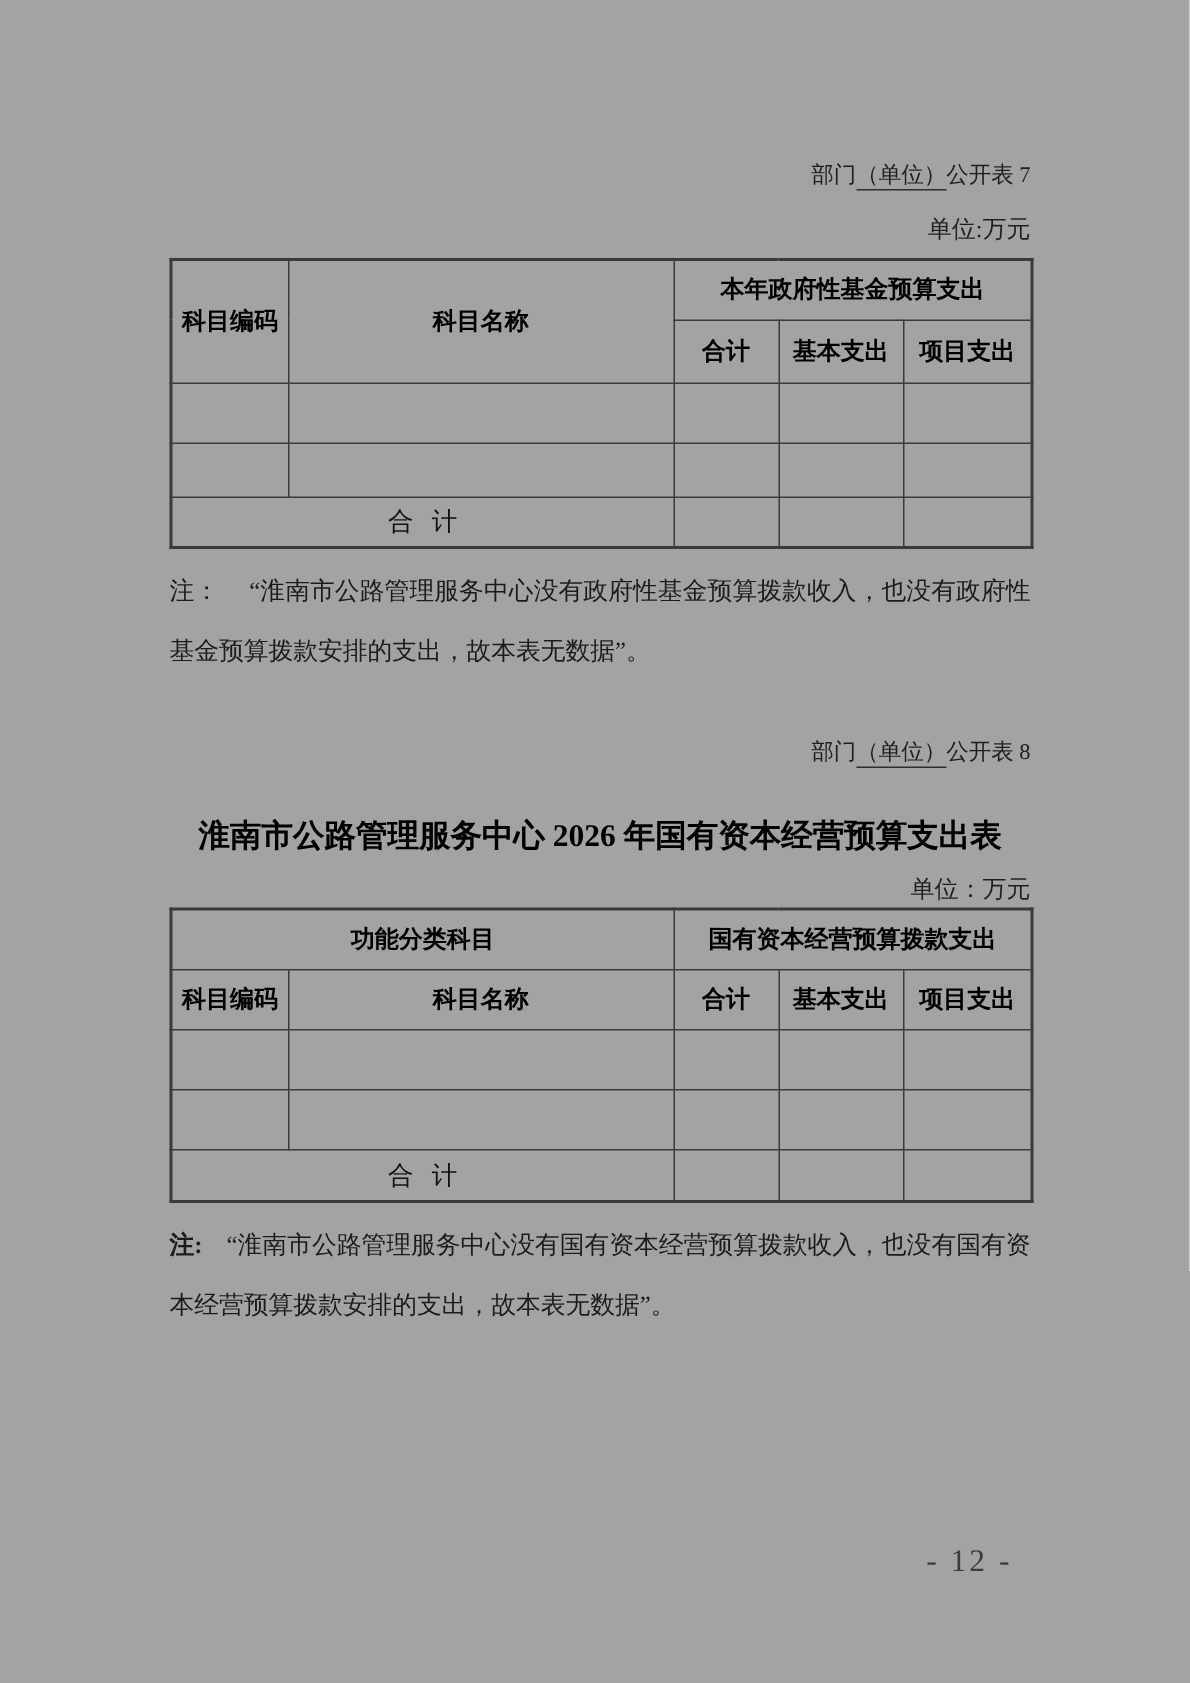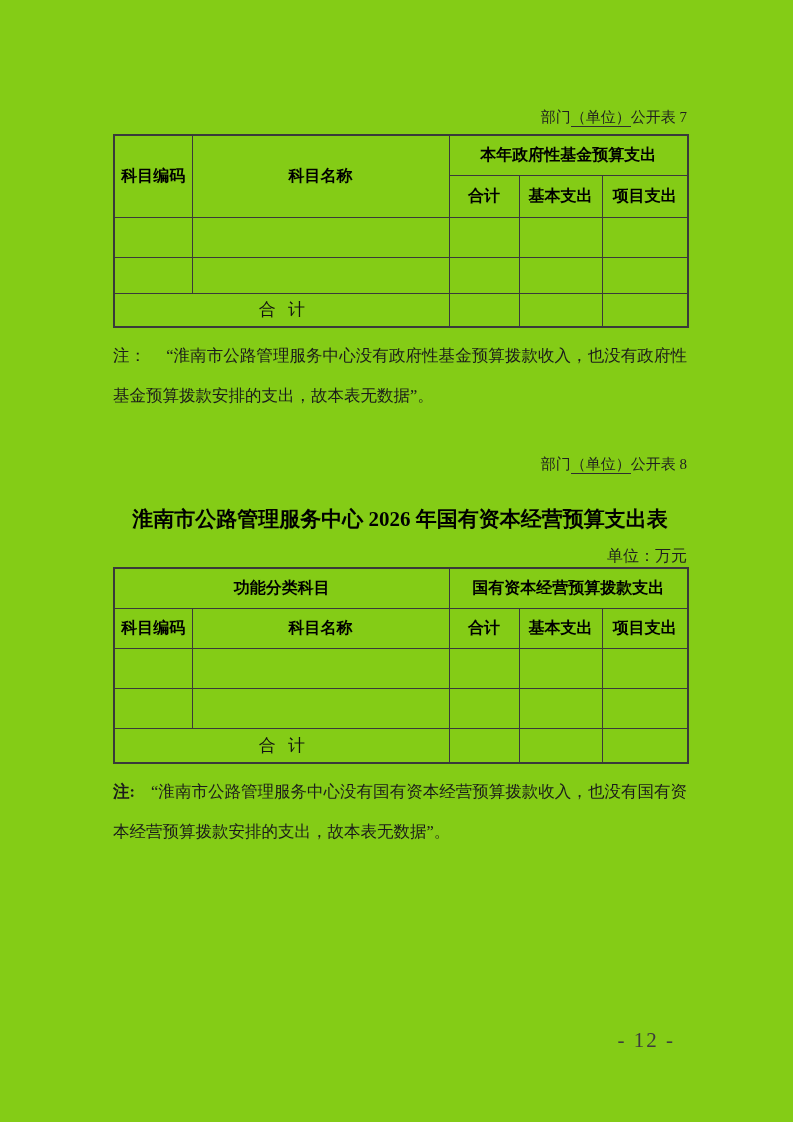--- a/index.html
+++ b/index.html
@@ -4,21 +4,21 @@
 <style>
   * { margin: 0; padding: 0; box-sizing: border-box; }
   html, body { background: #ffffff; }
   body { font-family: "Liberation Serif", "DejaVu Serif", serif; color: #1a1a1a; }
 
   .page {
     position: relative;
     width: 793px;
     height: 1122px;
     margin: 0 auto;
-    background: #84cc16;
+    background: #a3a3a3;
     overflow: hidden;
   }
   .content {
     position: absolute;
     left: 113px;
     top: 0;
     width: 574px;
   }
 
   .corner-label {
@@ -111,20 +111,21 @@
 <body>
 
 <div class="page">
   <div class="content">
 
     <div class="corner-label">
       <span>部门</span><span class="underlined">（单位）</span><span>公开表 7</span>
     </div>
 
 
+    <div class="unit-line">单位:万元</div>
 
     <table class="budget-table">
       <colgroup>
         <col style="width:78px">
           <col style="width:257px">
           <col style="width:70px">
           <col style="width:83px">
           <col style="width:86px">
       </colgroup>
       <tbody>

